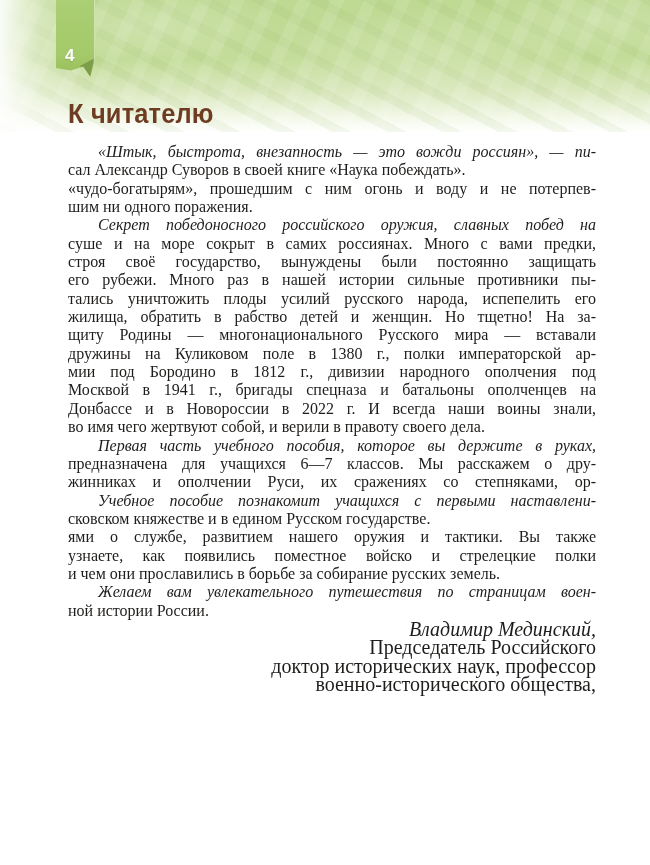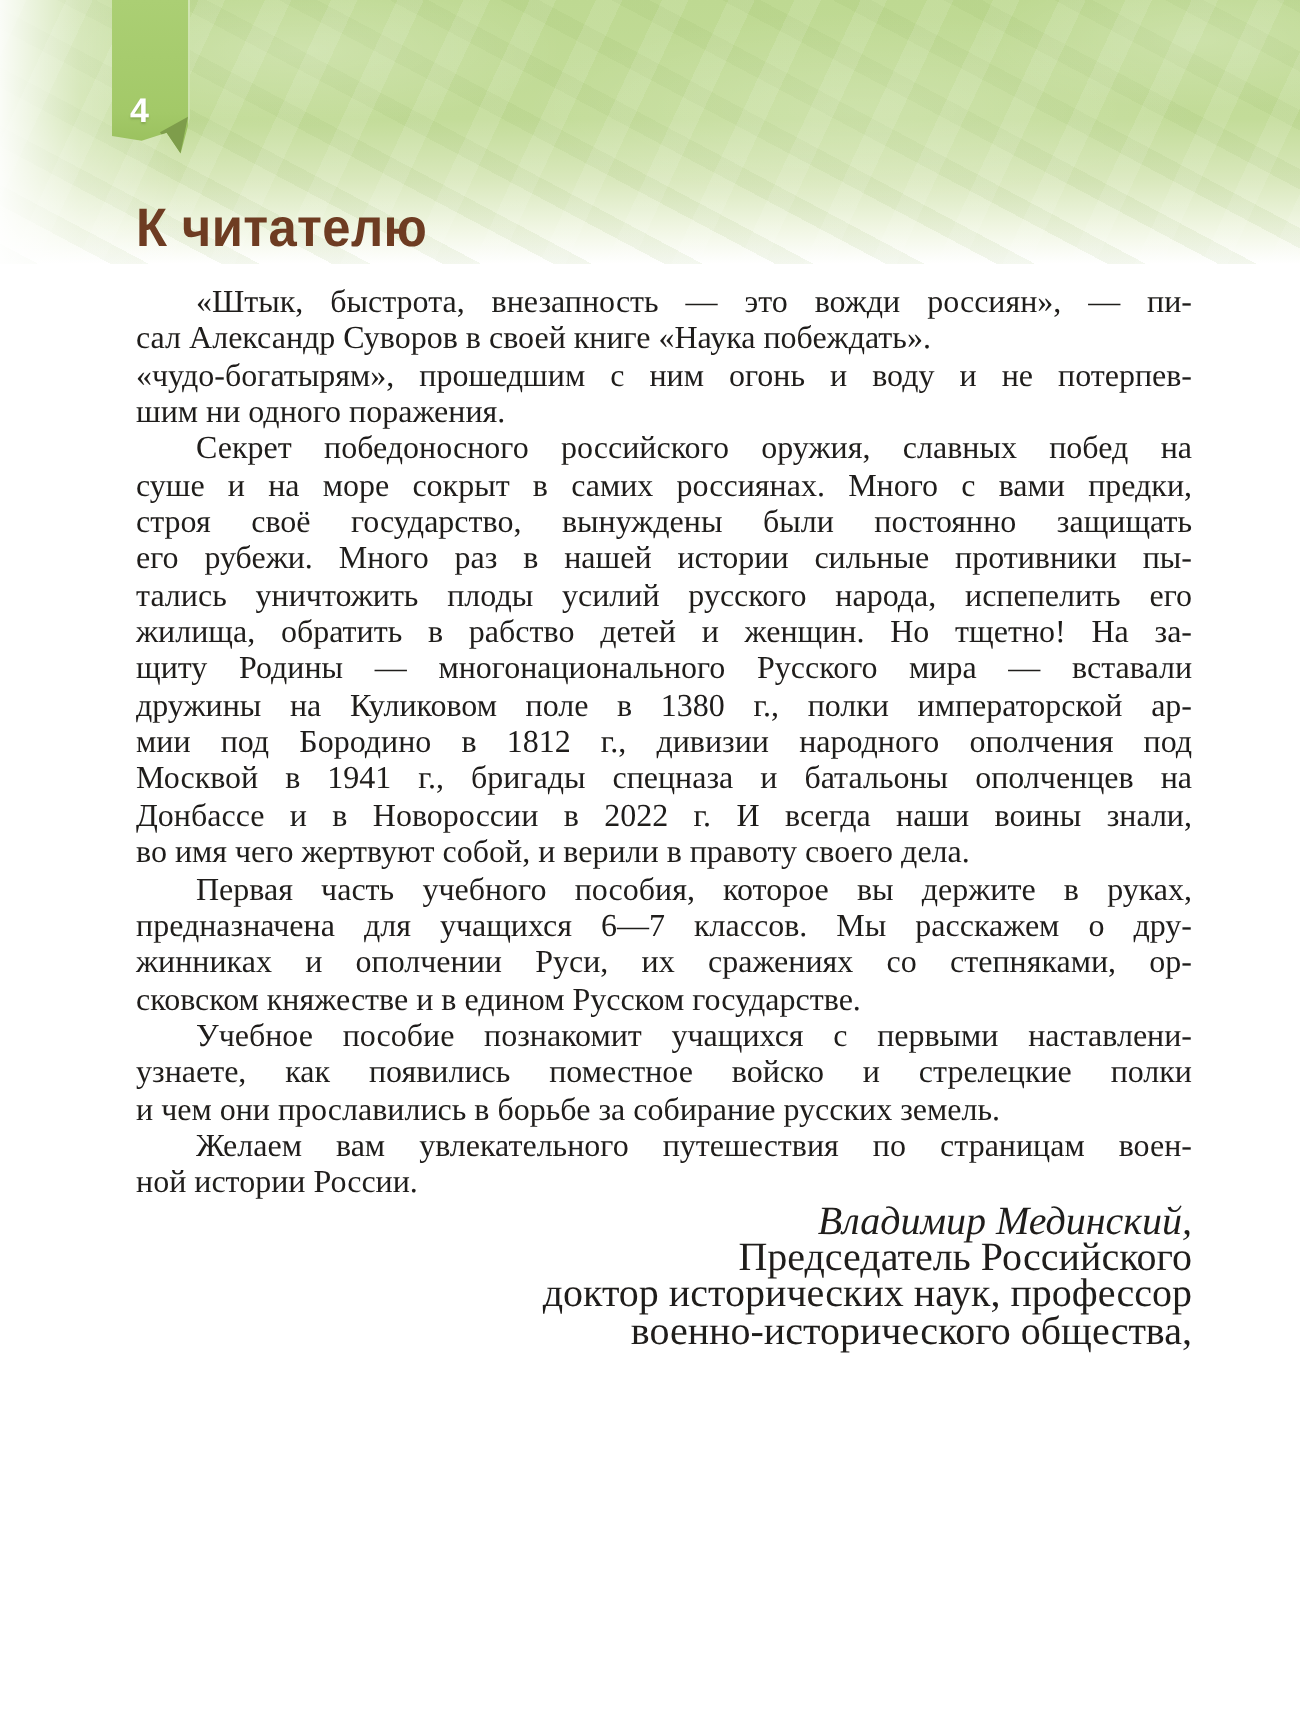--- a/index.html
+++ b/index.html
@@ -75,21 +75,21 @@
     width: 528px;
     color: #1f1d1b;
     font-size: 16px;
     line-height: 18.35px;
   }
   .line {
     text-align: justify;
     text-align-last: justify;
     white-space: normal;
   }
-  .line.first { text-indent: 30px; }
+  .line.first { text-indent: 30px; font-style: italic; }
   .line.last  { text-align-last: left; }
 
   
   .signature {
     width: 528px;
     text-align: right;
     color: #1f1d1b;
     font-size: 20px;
     line-height: 18.35px;
   }
@@ -123,22 +123,23 @@
         <div class="line">жилища, обратить в рабство детей и женщин. Но тщетно! На за-</div>
         <div class="line">щиту Родины — многонационального Русского мира — вставали</div>
         <div class="line">дружины на Куликовом поле в 1380 г., полки императорской ар-</div>
         <div class="line">мии под Бородино в 1812 г., дивизии народного ополчения под</div>
         <div class="line">Москвой в 1941 г., бригады спецназа и батальоны ополченцев на</div>
         <div class="line">Донбассе и в Новороссии в 2022 г. И всегда наши воины знали,</div>
         <div class="line last">во имя чего жертвуют собой, и верили в правоту своего дела.</div>
         <div class="line first">Первая часть учебного пособия, которое вы держите в руках,</div>
         <div class="line">предназначена для учащихся 6—7 классов. Мы расскажем о дру-</div>
         <div class="line">жинниках и ополчении Руси, их сражениях со степняками, ор-</div>
+        <div class="line first">Учебное пособие познакомит учащихся с первыми наставлени-</div>
         <div class="line last">сковском княжестве и в едином Русском государстве.</div>
-        <div class="line first">Учебное пособие познакомит учащихся с первыми наставлени-</div>
+        <div class="line">ями о службе, развитием нашего оружия и тактики. Вы также</div>
         <div class="line">узнаете, как появились поместное войско и стрелецкие полки</div>
         <div class="line last">и чем они прославились в борьбе за собирание русских земель.</div>
         <div class="line first">Желаем вам увлекательного путешествия по страницам воен-</div>
         <div class="line last">ной истории России.</div>
       </div>
     <div class="signature">
       <div class="sig-name">Владимир Мединский,</div>
       <div>
           <div>Председатель Российского</div>
           <div>доктор исторических наук, профессор</div>

